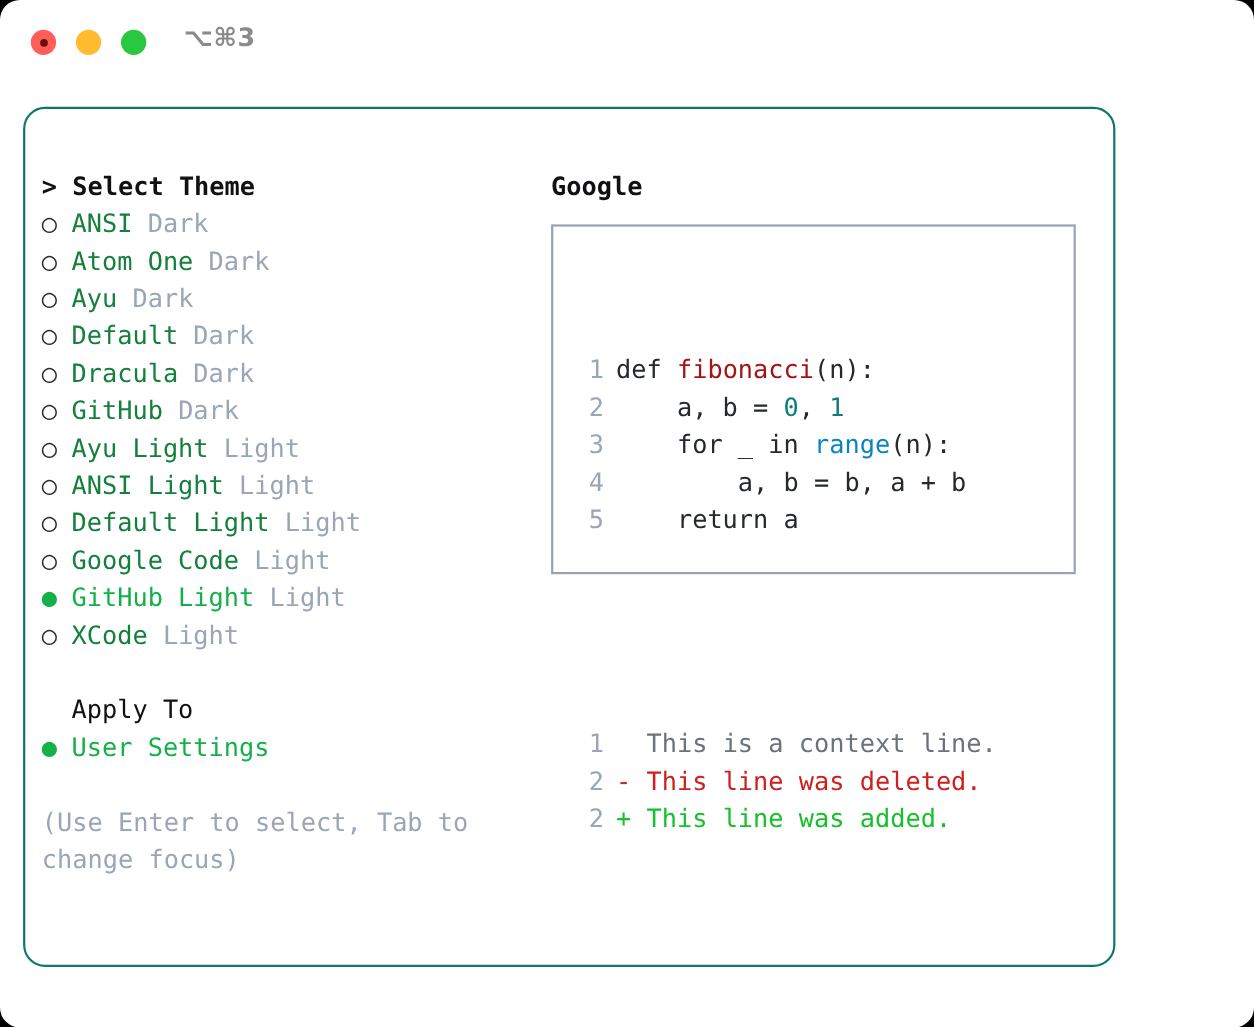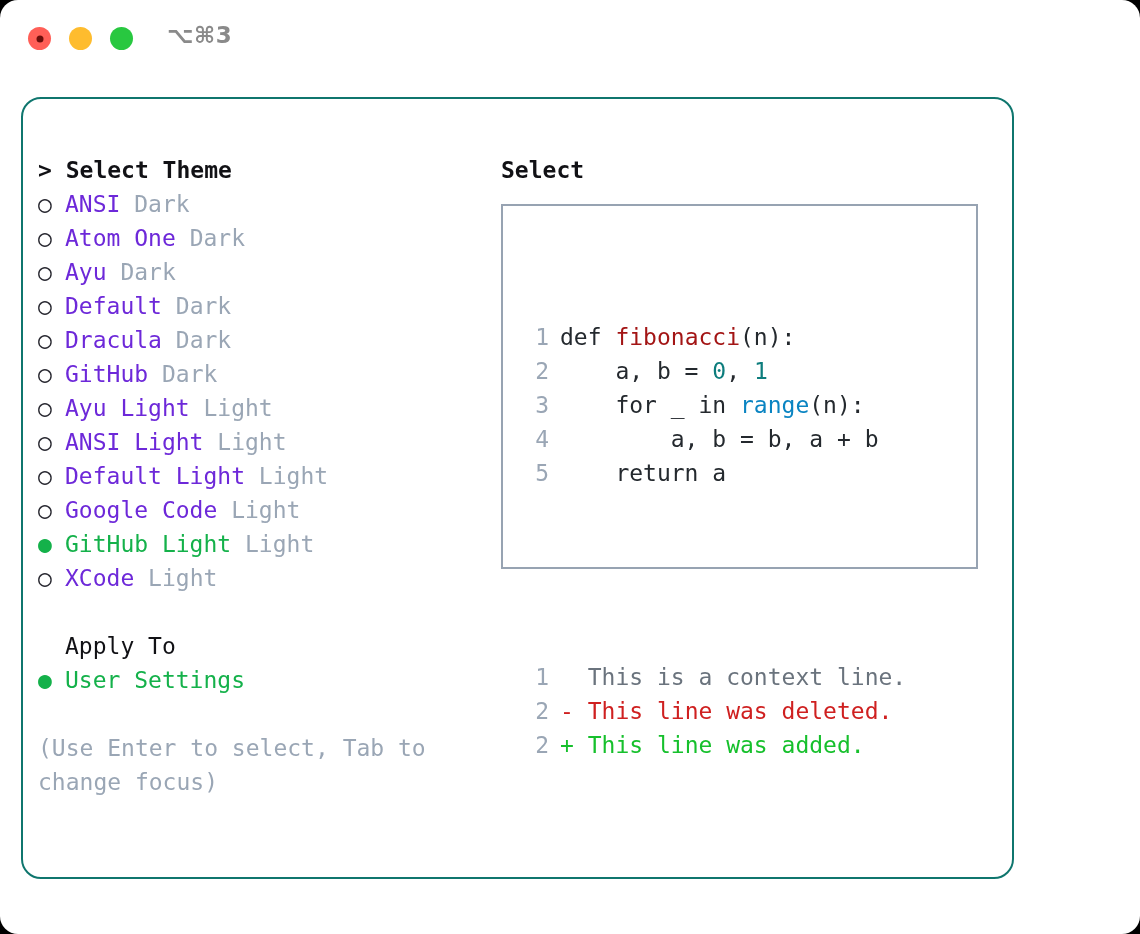--- a/index.html
+++ b/index.html
@@ -108,21 +108,21 @@
     color: #2b2b33;
   }
   .marker {
     display: inline-block;
     width: 27px;
     white-space: pre;
   }
   .marker-on  { color: #14b14a; }
   .marker-off { color: #2b2b33; }
   .label-on  { color: #14b14a; }
-  .label-off { color: #6d28d9; margin-top: 24px; }
+  .label-off { color: #15803d; margin-top: 24px; }
   .suffix    { color: #9aa6b5; }
 
   .spacer-row { height: 34px; }
 
   .subheading {
     font-size: 23px;
     line-height: 34px;
     color: #111115;
     white-space: pre;
     padding-left: 27px;
@@ -143,21 +143,21 @@
     left: 478px;
     top: 54px;
     width: 500px;
   }
 
   .preview-box {
     position: absolute;
     left: 478px;
     top: 105px;
     width: 477px;
-    height: 365px;
+    height: 318px;
     border: 2px solid #97a3b2;
     box-sizing: border-box;
     background: #ffffff;
   }
 
   .code {
     position: absolute;
     left: 20px;
     top: 46px;
     font-size: 23px;
@@ -222,21 +222,21 @@
       <div class="subheading">Apply To</div>
 
       <div id="apply-list">
           <div class="opt-row"><span class="marker marker-on">●</span><span class="label-on">User Settings</span></div>
         </div>
 
       <div class="hint">(Use Enter to select, Tab to change focus)</div>
     </div>
 
     <div class="right-col">
-      <div class="heading">Select</div>
+      <div class="heading">Google</div>
     </div>
 
     <div class="preview-box">
       <div class="code">
         <div id="code-block"><div class="code-line"><span class="ln">1</span><span class="gap"></span><span class="tok-plain">def </span><span class="tok-fn">fibonacci</span><span class="tok-plain">(n):</span></div><div class="code-line"><span class="ln">2</span><span class="gap"></span><span class="tok-plain">    a, b = </span><span class="tok-num">0</span><span class="tok-plain">, </span><span class="tok-num">1</span></div><div class="code-line"><span class="ln">3</span><span class="gap"></span><span class="tok-plain">    for _ in </span><span class="tok-call">range</span><span class="tok-plain">(n):</span></div><div class="code-line"><span class="ln">4</span><span class="gap"></span><span class="tok-plain">        a, b = b, a + b</span></div><div class="code-line"><span class="ln">5</span><span class="gap"></span><span class="tok-plain">    return a</span></div></div>
         <div class="blank-line"></div>
         <div id="diff-block"><div class="code-line"><span class="ln">1</span><span class="gap"></span><span class="tok-ctx">  </span><span class="tok-ctx">This is a context line.</span></div><div class="code-line"><span class="ln">2</span><span class="gap"></span><span class="tok-del">- </span><span class="tok-del">This line was deleted.</span></div><div class="code-line"><span class="ln">2</span><span class="gap"></span><span class="tok-add">+ </span><span class="tok-add">This line was added.</span></div></div>
       </div>
     </div>
 

